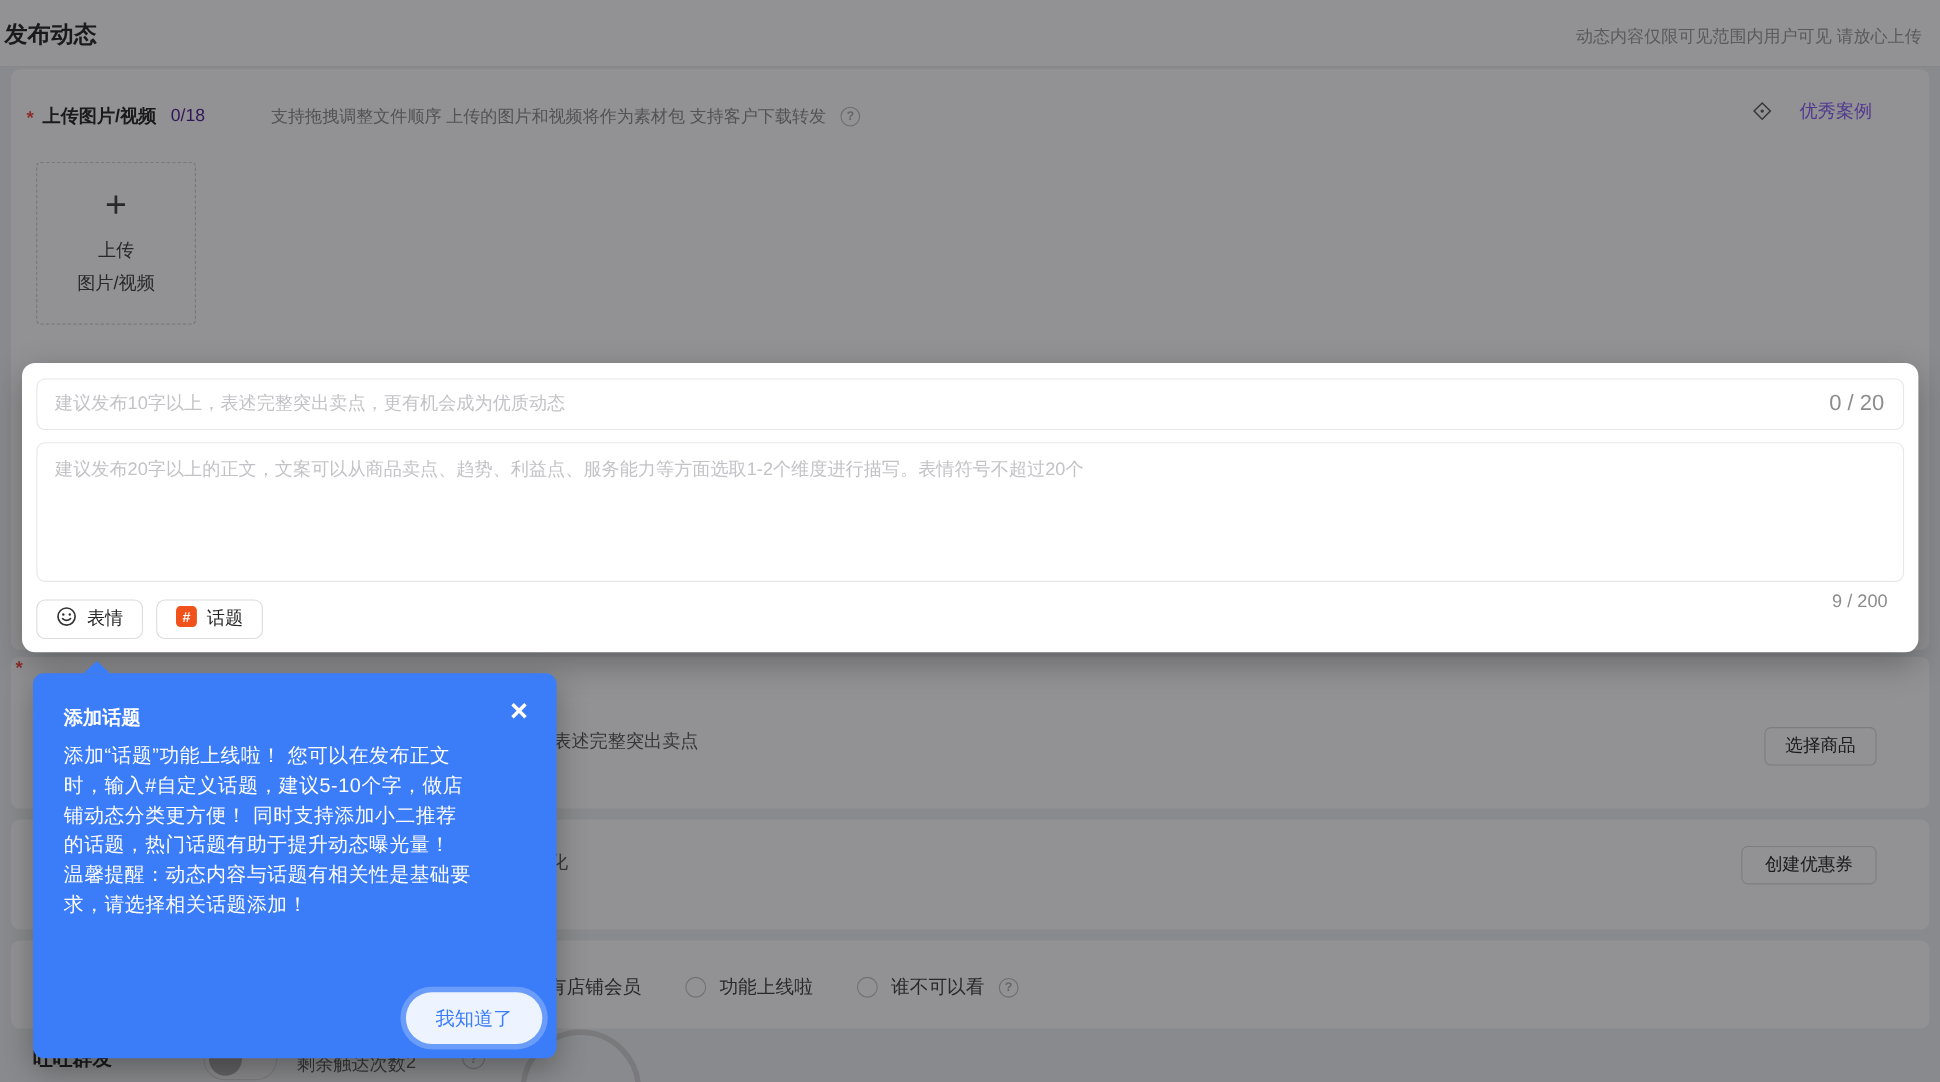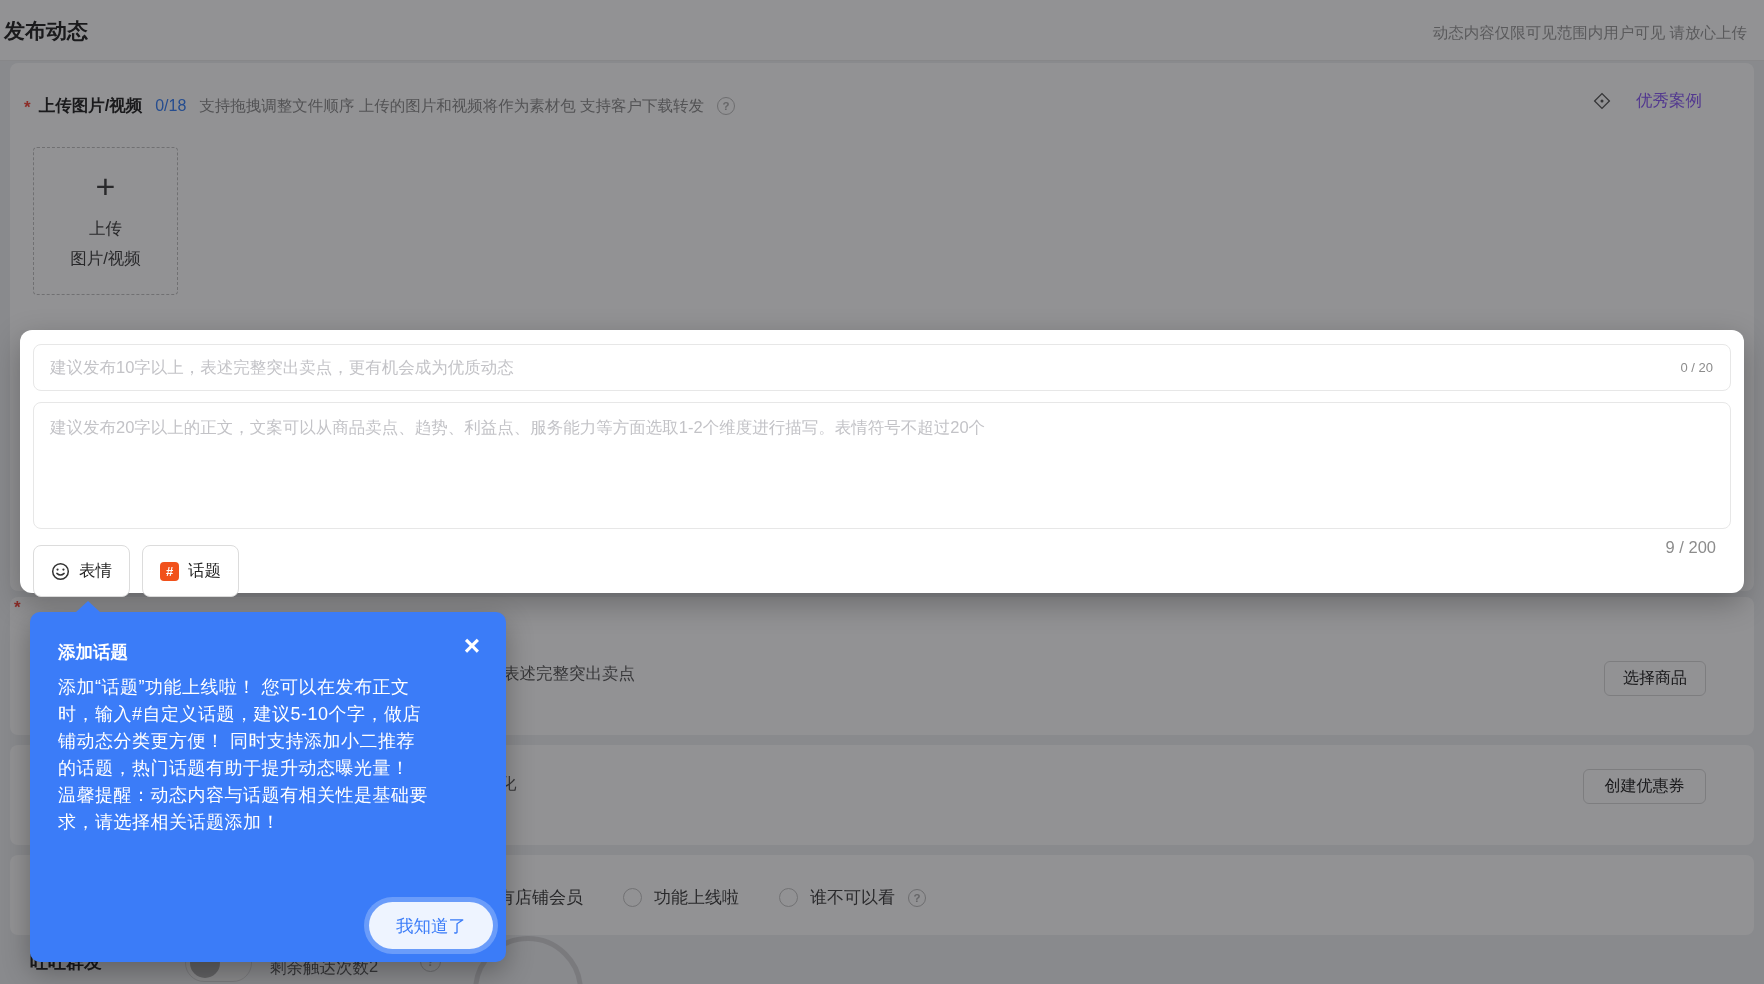--- a/index.html
+++ b/index.html
@@ -14,22 +14,22 @@
   .base-bg { position:absolute; left:0; top:61px; width:100%; bottom:0; background:#eef0f3; }
   .card { position:absolute; left:10px; right:10px; background:#fff; border-radius:8px; }
   .card-upload { top:63px; height:528px; }
   .card-product { top:597px; height:138px; }
   .card-coupon  { top:745px; height:100px; }
   .card-visibility { top:855px; height:80px; }
 
   .upload-label-row { position:absolute; left:14px; top:32px; display:flex; align-items:center; gap:13px; }
   .req-star { color:#f5473b; font-size:17px; font-weight:700; margin-right:-5px; transform:translateY(2px); }
   .fld-label { font-size:16.5px; font-weight:700; color:#262626; }
-  .fld-count { font-size:16px; color:#3b82f6; }
-  .fld-hint { font-size:15.5px; color:#8c8c8c; }
+  .fld-count { font-size:16px; color:#4c1d95; }
+  .fld-hint { font-size:15.5px; color:#8c8c8c;margin-left:47px; }
   .help-icon { display:inline-flex; align-items:center; justify-content:center; width:18px; height:18px;
                border:1.5px solid #bcbcbc; border-radius:50%; color:#b0b0b0; font-size:11.5px; font-weight:700; }
   .excellent { position:absolute; right:52px; top:27px; display:flex; align-items:center; gap:25px; font-size:16.5px; color:#8b5cf6; cursor:pointer; }
   .upload-box { position:absolute; left:23px; top:84px; width:145px; height:148px; border:1.5px dashed #c2c2c2; border-radius:4px;
                 display:flex; flex-direction:column; align-items:center; justify-content:center; cursor:pointer; background:#fff; }
   .up-plus { font-size:34px; font-weight:300; color:#404040; line-height:1; margin-bottom:10px; }
   .up-line { font-size:16.5px; color:#404040; line-height:30px; }
 
   .ghost-btn { position:absolute; display:flex; align-items:center; justify-content:center; background:#fff;
                border:1px solid #d9d9d9; border-radius:6px; font-size:16px; color:#262626; cursor:pointer; }
@@ -57,28 +57,28 @@
   .overlay { position:absolute; inset:0; background:rgba(14,14,18,0.45); z-index:10; }
 
   
   .composer { position:absolute; left:20px; top:330px; width:1724px; height:263px; background:#fff; border-radius:12px;
               z-index:20; box-shadow:0 10px 30px rgba(0,0,0,0.28); }
   .title-field { position:absolute; left:13px; top:14px; width:1698px; height:47px; border:1px solid #e7e7e7; border-radius:8px;
                  display:flex; align-items:center; overflow:hidden; }
   .title-field input { flex:1; border:none; outline:none; height:100%; padding-left:16px; font-size:16.5px; color:#262626;
                        font-family:inherit; background:transparent; }
   .title-field input::placeholder { color:#c3c3c7; }
-  .in-counter { padding-right:17px; font-size:13px; color:#8c8c8c; white-space:nowrap; }
+  .in-counter { padding-right:17px; font-size:20px; color:#8c8c8c; white-space:nowrap; }
   .body-field { position:absolute; left:13px; top:72px; width:1698px; height:127px; border:1px solid #e7e7e7; border-radius:8px; overflow:hidden; }
   .body-field textarea { width:100%; height:100%; border:none; outline:none; resize:none; padding:12px 16px;
                          font-size:16.5px; color:#262626; font-family:inherit; line-height:1.5; background:transparent; }
   .body-field textarea::placeholder { color:#c3c3c7; }
   .body-counter { position:absolute; right:28px; top:208px; font-size:16.5px; color:#8c8c8c; }
   .tools { position:absolute; left:13px; top:215px; display:flex; gap:12px; }
-  .tool-btn { display:flex; align-items:center; gap:9px; height:52px; padding:16px 17px; background:#fff;
+  .tool-btn { display:flex; align-items:flex-start; gap:9px; height:36px; padding:5px 17px; background:#fff;
               border:1px solid #dcdcdc; border-radius:8px; font-size:16.5px; color:#262626; cursor:pointer; }
   .topic-badge { width:19px; height:19px; border-radius:4px; display:flex; align-items:center; justify-content:center;
                  color:#fff; font-size:13px; font-weight:700; }
 
   
   .tooltip { position:absolute; left:30px; top:612px; width:476px; height:350px; border-radius:10px; z-index:30;
              color:#fff; box-shadow:0 10px 28px rgba(0,0,0,0.30); }
   .tooltip .arrow { position:absolute; left:46px; top:-11px; width:0; height:0;
                     border-left:12px solid transparent; border-right:12px solid transparent; }
   .tt-title { position:absolute; left:28px; top:28px; font-size:17.5px; font-weight:700; }

